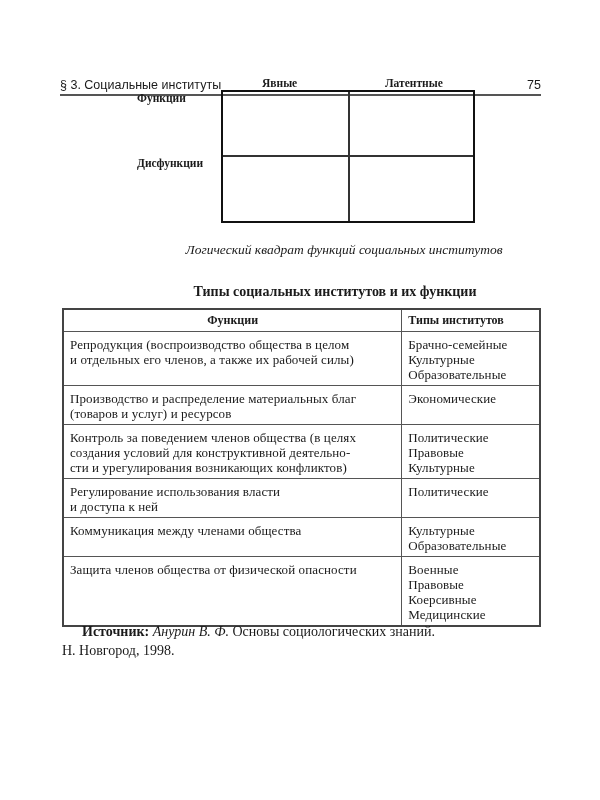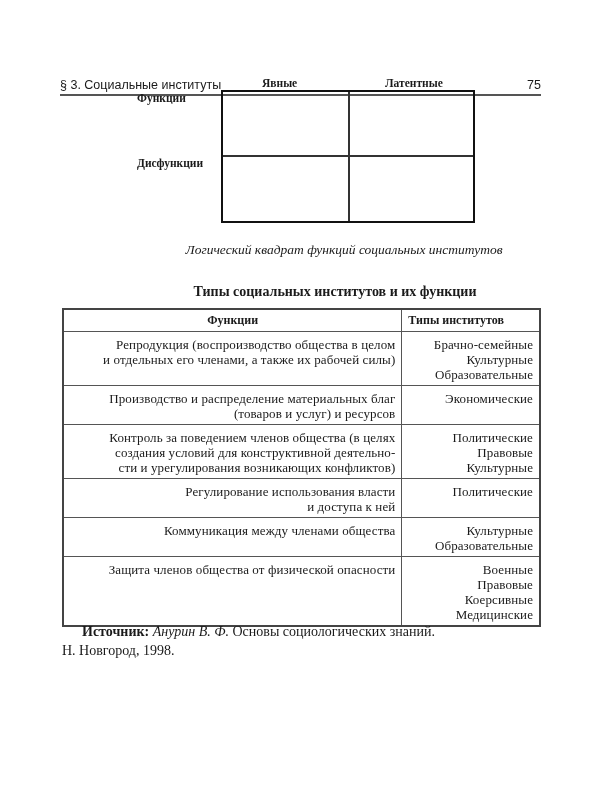--- a/index.html
+++ b/index.html
@@ -20,21 +20,21 @@
   #quad-box .vline { position: absolute; left: 125px; top: 0; width: 1.5px; height: 129px; background: #333; }
   #quad-box .hline { position: absolute; left: 0; top: 63px; width: 250px; height: 1.5px; background: #333; }
   #quad-box .cell { position: absolute; }
 
   #quad-caption { position: absolute; left: 0; width: 600px; top: 242px; text-align: center; font-size: 13.5px; font-style: italic; margin-left: 44px; }
 
   #table-title { position: absolute; left: 0; width: 600px; top: 284px; text-align: center; font-size: 14px; font-weight: bold; padding-left: 35px; }
 
   
   #func-table { position: absolute; left: 62px; top: 308px; width: 479px; border-collapse: collapse; border: 2px solid #444; font-size: 13px; }
-  #func-table th, #func-table td { border: 1px solid #555; vertical-align: top; text-align: right; line-height: 15px; }
+  #func-table th, #func-table td { border: 1px solid #555; vertical-align: top; text-align: left; line-height: 15px; }
   #func-table th { font-weight: bold; font-size: 12px; padding: 3px 6px 3px 6px; height: 15px; text-align: center; }
   #func-table th.types { text-align: left; }
   #func-table td { padding: 5px 6px 3px 6px; }
   #func-table col.c1 { width: 340px; }
   #func-table col.c2 { width: 139px; }
   .line { display: block; white-space: nowrap; letter-spacing: 0.1px; }
 
   #source { position: absolute; left: 62px; top: 622px; width: 480px; font-size: 14px; line-height: 19px; }
   #source .indent { display: inline-block; width: 20px; }
   #source .label { font-weight: bold; }
@@ -75,21 +75,21 @@
   <thead>
     <tr>
       <th>Функции</th>
       <th class="types">Типы институтов</th>
     </tr>
   </thead>
   <tbody id="table-body">
     <tr style="height:50px;">
       <td>
         <span class="line">Репродукция (воспроизводство общества в целом</span>
-        <span class="line">и отдельных его членами, а также их рабочей силы)</span>
+        <span class="line">и отдельных его членов, а также их рабочей силы)</span>
       </td>
       <td>
         <span class="line">Брачно-семейные</span>
         <span class="line">Культурные</span>
         <span class="line">Образовательные</span>
       </td>
     </tr>
     <tr style="height:38px;">
       <td>
         <span class="line">Производство и распределение материальных благ</span>

